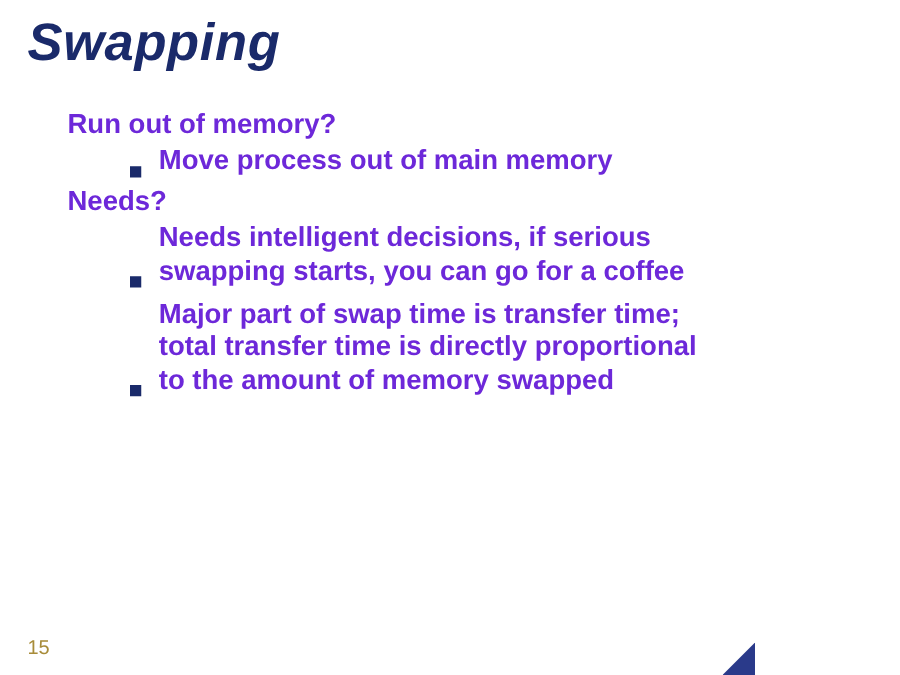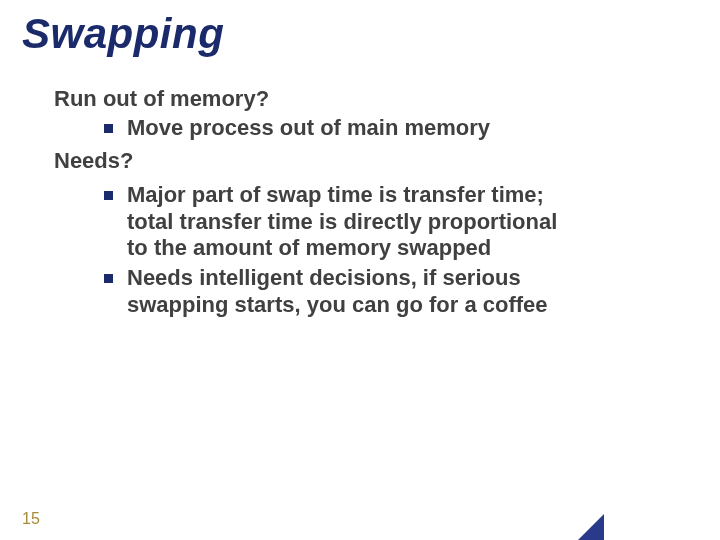--- a/index.html
+++ b/index.html
@@ -27,31 +27,31 @@
     font-style: italic;
     color: #1a2a6a;
     letter-spacing: 0.5px;
   }
   .body {
     position: absolute;
     left: 54px;
     top: 80px;
     right: 30px;
     font-size: 22px;
-    color: #404040;
+    color: #6d28d9;
     line-height: 1.2;
   }
   .l1 {
     font-weight: 700;
     margin-top: 6px;
     margin-bottom: 3px;
   }
   .l2-row {
     display: flex;
-    align-items: flex-start;
+    align-items: flex-end;
     margin-left: 50px;
     margin-top: 2px;
     margin-bottom: 4px;
   }
   .bullet {
     width: 9px;
     height: 9px;
     background: #1a2a6a;
     flex: 0 0 auto;
     margin-top: 9px;
@@ -99,26 +99,26 @@
 
     <div class="l1">Run out of memory?</div>
     <div class="l2-row">
       <div class="bullet"></div>
       <div class="l2-text">Move process out of main memory</div>
     </div>
 
     <div class="l1">Needs?</div>
 
 
+    <div class="l2-row">
+      <div class="bullet"></div>
+      <div class="l2-text">Needs intelligent decisions, if serious swapping starts, you can go for a coffee</div>
+    </div>
     <div class="l2-row" style="margin-top:8px;">
       <div class="bullet"></div>
       <div class="l2-text">Major part of swap time is transfer time; total transfer time is directly proportional to the amount of memory swapped</div>
-    </div>
-    <div class="l2-row">
-      <div class="bullet"></div>
-      <div class="l2-text">Needs intelligent decisions, if serious swapping starts, you can go for a coffee</div>
     </div>
 
   </div>
 
   <div class="pagenum">15</div>
   <div class="corner"></div>
 </div>
 
 </body></html>

